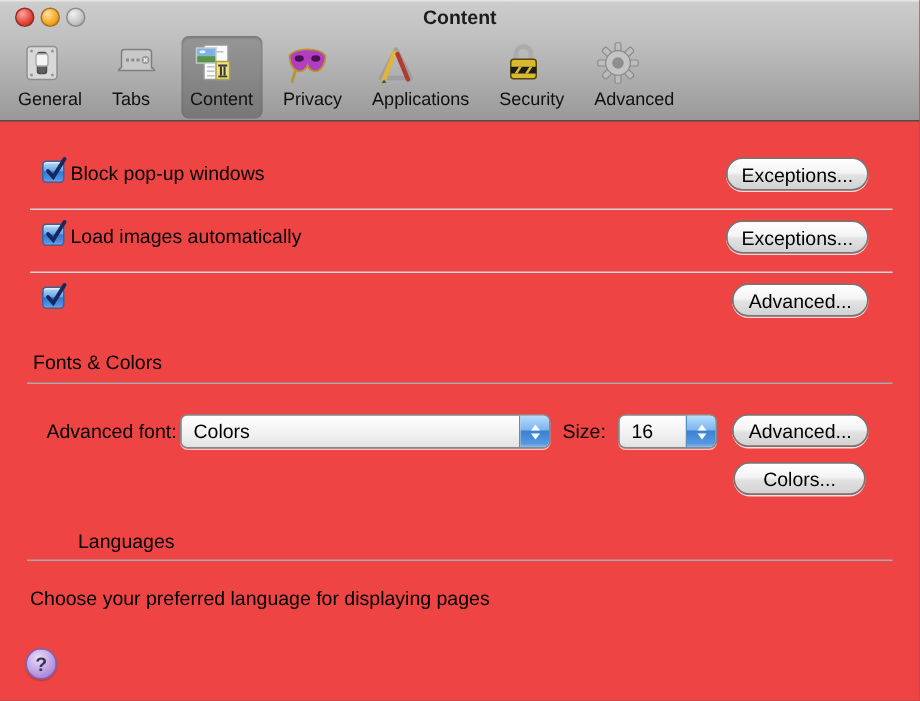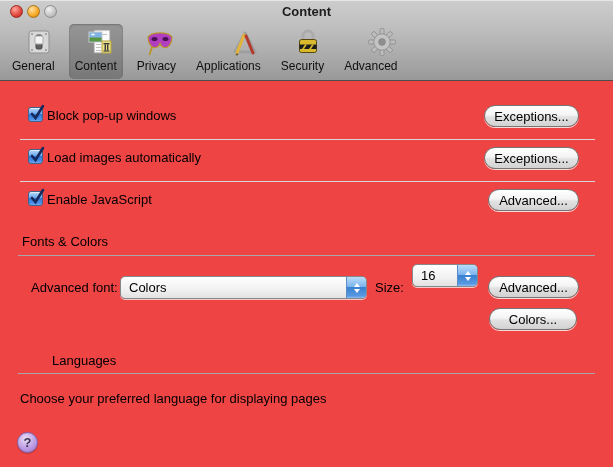--- a/index.html
+++ b/index.html
@@ -9,21 +9,21 @@
   
   .header{position:absolute;left:0;top:0;width:613px;height:80px;
           background:linear-gradient(#cdcdcd,#bcbcbc 40%,#a2a2a2 85%,#989898);
           border-bottom:1px solid #4c4c4c;box-shadow:inset 0 1px 0 rgba(255,255,255,.5);}
   .traffic{position:absolute;top:5px;width:13px;height:13px;border-radius:50%;box-sizing:border-box;}
   .tl-close{left:10px;background:radial-gradient(circle at 35% 30%,#ffa59b,#e0443a 60%,#ad261d);border:1px solid #992a22;}
   .tl-min{left:27px;background:radial-gradient(circle at 35% 30%,#ffe0a3,#f6a823 60%,#c07a12);border:1px solid #a8731a;}
   .tl-zoom{left:44px;background:radial-gradient(circle at 35% 30%,#f2f2f2,#c4c4c4 60%,#9d9d9d);border:1px solid #8d8d8d;}
   .title{position:absolute;left:0;right:0;top:4px;text-align:center;font-size:13px;font-weight:bold;color:#1c1c1c;}
   .toolbar{position:absolute;left:6px;top:24px;height:55px;display:flex;align-items:stretch;gap:8px;}
-  .titem{display:flex;flex-direction:column;align-items:flex-end;justify-content:flex-start;
+  .titem{display:flex;flex-direction:column;align-items:flex-start;justify-content:flex-start;
          padding:2px 6px 0 6px;border-radius:5px;cursor:default;}
   .titem.selected{background:rgba(0,0,0,.22);box-shadow:inset 0 1px 2px rgba(0,0,0,.25);}
   .titem .ticon{width:32px;height:32px;}
   .titem .tlabel{font-size:12px;color:#101010;margin-top:1px;white-space:nowrap;}
   
   .sep{position:absolute;left:20px;right:18px;height:1px;background:#d7d7d7;}
   .groupline{position:absolute;left:18px;right:18px;height:1px;background:#a8a8a8;}
   .label13{position:absolute;font-size:13px;color:#000;white-space:nowrap;}
   .checkbox{position:absolute;width:15px;height:15px;border-radius:3px;box-sizing:border-box;
             border:1px solid #41628f;background:linear-gradient(#b8dbf8,#6ba6ec 45%,#3079d4 50%,#4f93ea 90%,#77b0ef);
@@ -69,20 +69,33 @@
               <circle cx="23" cy="8" r="1" fill="#969696"></circle>
             <circle cx="9" cy="24" r="1" fill="#969696"></circle>
               <circle cx="23" cy="24" r="1" fill="#969696"></circle>
             <rect x="13" y="9" width="6" height="14" rx="1.5" fill="#5f5f5f" stroke="#4a4a4a"></rect>
             <rect x="12" y="10" width="8" height="8" rx="1.5" fill="#f4f4f4" stroke="#ababab"></rect>
           </svg>
         </span>
         <span class="tlabel">General</span>
       </div>
 
+      <div class="titem">
+        <span class="ticon">
+          <svg width="32" height="32" viewBox="0 0 32 32">
+            <path d="M6,9 Q6,7 8,7 H24 Q26,7 26,9 V19 Q28,20 28,21 H4 Q4,20 6,19 Z" fill="#c8c8c8" stroke="#7f7f7f"></path>
+            <rect x="9" y="13" width="2" height="2" fill="#8a8a8a"></rect>
+            <rect x="12.5" y="13" width="2" height="2" fill="#8a8a8a"></rect>
+            <rect x="16" y="13" width="2" height="2" fill="#8a8a8a"></rect>
+            <circle cx="22" cy="14" r="2.6" fill="#989898"></circle>
+            <path d="M20.8,12.8 L23.2,15.2 M23.2,12.8 L20.8,15.2" stroke="#ececec" stroke-width="1"></path>
+          </svg>
+        </span>
+        <span class="tlabel">Tabs</span>
+      </div>
 
       <div class="titem selected">
         <span class="ticon">
           <svg width="32" height="32" viewBox="0 0 32 32">
             <rect x="9" y="4" width="16" height="23" fill="#fafafa" stroke="#999"></rect>
             <rect x="11" y="8" width="11" height="1" fill="#bfbfbf"></rect>
             <rect x="11" y="18" width="5" height="1" fill="#bfbfbf"></rect>
             <rect x="11" y="21" width="5" height="1" fill="#bfbfbf"></rect>
             <rect x="11" y="24" width="5" height="1" fill="#bfbfbf"></rect>
             <rect x="4" y="6" width="13" height="10" fill="#7fb2e5" stroke="#c9c9c9"></rect>
@@ -191,36 +204,35 @@
   <span class="label13" style="left:47px;top:150px;">Load images automatically</span>
   <div class="aquabtn" style="right:34px;top:147px;width:95px;">Exceptions...</div>
 
   <div class="sep" style="top:181px;"></div>
 
   <span class="checkbox" style="left:28px;top:191px;">
     <svg width="16" height="20" viewBox="0 0 16 20">
         <path d="M3,11 L6.5,15 L14,3" fill="none" stroke="#16295c" stroke-width="2.6" stroke-linecap="round"></path>
       </svg>
   </span>
-  <span class="label13" style="left:47px;top:192px;">Enable JavaScript</span>
   <div class="aquabtn" style="right:34px;top:189px;width:91px;">Advanced...</div>
 
   <span class="label13" style="left:22px;top:234px;">Fonts &amp; Colors</span>
   <div class="groupline" style="top:255px;"></div>
 
   <span class="label13" style="left:31px;top:280px;">Advanced font:</span>
   <div class="popup" style="left:120px;top:276px;width:247px;">
     <span class="pval">Colors</span>
     <span class="pcap">
         <span class="arr-up"></span>
         <span class="arr-dn"></span>
       </span>
   </div>
   <span class="label13" style="left:375px;top:280px;">Size:</span>
-  <div class="popup" style="left:412px;top:264px;width:66px;">
+  <div class="popup" style="left:412px;top:276px;width:66px;">
     <span class="pval">16</span>
     <span class="pcap">
         <span class="arr-up"></span>
         <span class="arr-dn"></span>
       </span>
   </div>
   <div class="aquabtn" style="right:34px;top:276px;width:91px;">Advanced...</div>
   <div class="aquabtn" style="right:36px;top:308px;width:88px;">Colors...</div>
 
   <span class="label13" style="left:22px;top:353px;margin-left:30px;">Languages</span>

